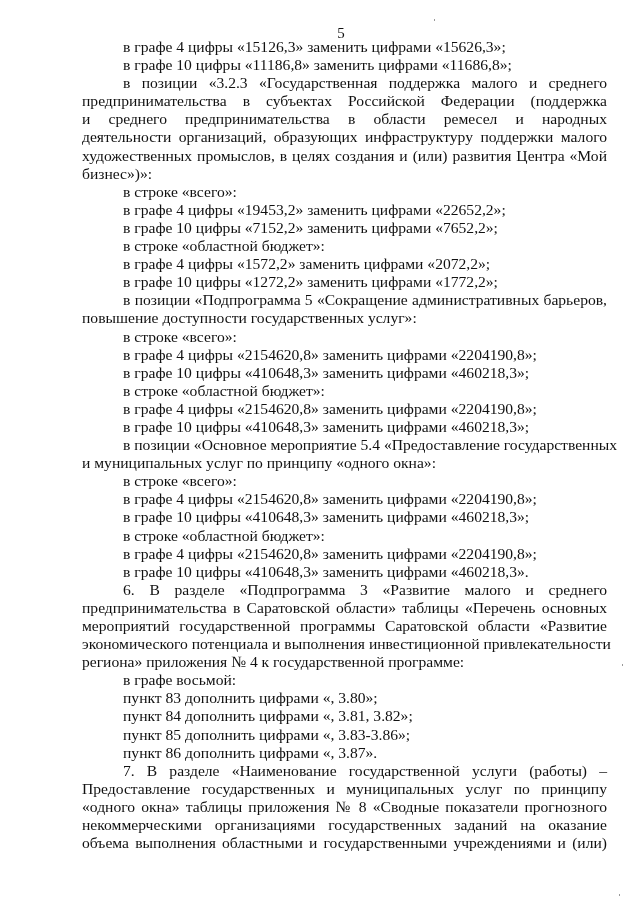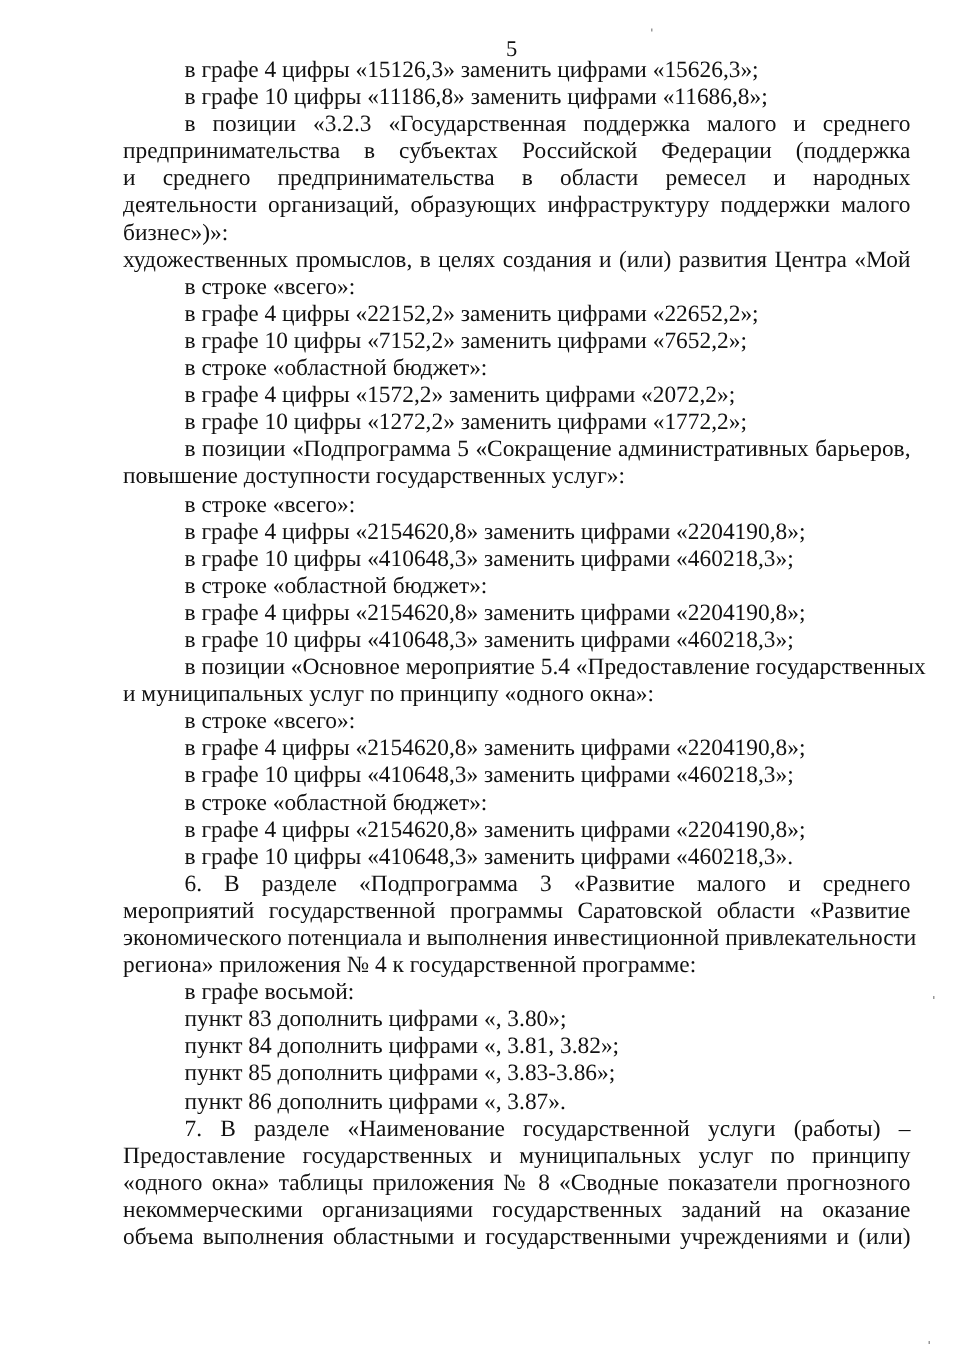--- a/index.html
+++ b/index.html
@@ -33,24 +33,24 @@
   <div class="speck" style="left:434px;top:19px;"></div>
   <div class="speck" style="left:622px;top:664px;"></div>
   <div class="speck" style="left:619px;top:894px;"></div>
   <div class="body-text" id="body-text">
       <span class="line indent last">в графе 4 цифры «15126,3» заменить цифрами «15626,3»;</span>
       <span class="line indent last">в графе 10 цифры «11186,8» заменить цифрами «11686,8»;</span>
       <span class="line indent">в позиции «3.2.3 «Государственная поддержка малого и среднего</span>
       <span class="line">предпринимательства в субъектах Российской Федерации (поддержка</span>
       <span class="line">и среднего предпринимательства в области ремесел и народных</span>
       <span class="line">деятельности организаций, образующих инфраструктуру поддержки малого</span>
+      <span class="line">художественных промыслов, в целях создания и (или) развития Центра «Мой</span>
       <span class="line last">бизнес»)»:</span>
-      <span class="line">художественных промыслов, в целях создания и (или) развития Центра «Мой</span>
       <span class="line indent last">в строке «всего»:</span>
-      <span class="line indent last">в графе 4 цифры «22152,2» заменить цифрами «22652,2»;</span>
+      <span class="line indent last">в графе 4 цифры «19453,2» заменить цифрами «22652,2»;</span>
       <span class="line indent last">в графе 10 цифры «7152,2» заменить цифрами «7652,2»;</span>
       <span class="line indent last">в строке «областной бюджет»:</span>
       <span class="line indent last">в графе 4 цифры «1572,2» заменить цифрами «2072,2»;</span>
       <span class="line indent last">в графе 10 цифры «1272,2» заменить цифрами «1772,2»;</span>
       <span class="line indent">в позиции «Подпрограмма 5 «Сокращение административных барьеров,</span>
       <span class="line last">повышение доступности государственных услуг»:</span>
       <span class="line indent last">в строке «всего»:</span>
       <span class="line indent last">в графе 4 цифры «2154620,8» заменить цифрами «2204190,8»;</span>
       <span class="line indent last">в графе 10 цифры «410648,3» заменить цифрами «460218,3»;</span>
       <span class="line indent last">в строке «областной бюджет»:</span>
@@ -58,20 +58,21 @@
       <span class="line indent last">в графе 10 цифры «410648,3» заменить цифрами «460218,3»;</span>
       <span class="line indent">в позиции «Основное мероприятие 5.4 «Предоставление государственных</span>
       <span class="line last">и муниципальных услуг по принципу «одного окна»:</span>
       <span class="line indent last">в строке «всего»:</span>
       <span class="line indent last">в графе 4 цифры «2154620,8» заменить цифрами «2204190,8»;</span>
       <span class="line indent last">в графе 10 цифры «410648,3» заменить цифрами «460218,3»;</span>
       <span class="line indent last">в строке «областной бюджет»:</span>
       <span class="line indent last">в графе 4 цифры «2154620,8» заменить цифрами «2204190,8»;</span>
       <span class="line indent last">в графе 10 цифры «410648,3» заменить цифрами «460218,3».</span>
       <span class="line indent">6. В разделе «Подпрограмма 3 «Развитие малого и среднего</span>
+      <span class="line">предпринимательства в Саратовской области» таблицы «Перечень основных</span>
       <span class="line">мероприятий государственной программы Саратовской области «Развитие</span>
       <span class="line">экономического потенциала и выполнения инвестиционной привлекательности</span>
       <span class="line last">региона» приложения № 4 к государственной программе:</span>
       <span class="line indent last">в графе восьмой:</span>
       <span class="line indent last">пункт 83 дополнить цифрами «, 3.80»;</span>
       <span class="line indent last">пункт 84 дополнить цифрами «, 3.81, 3.82»;</span>
       <span class="line indent last">пункт 85 дополнить цифрами «, 3.83-3.86»;</span>
       <span class="line indent last">пункт 86 дополнить цифрами «, 3.87».</span>
       <span class="line indent">7. В разделе «Наименование государственной услуги (работы) –</span>
       <span class="line">Предоставление государственных и муниципальных услуг по принципу</span>

